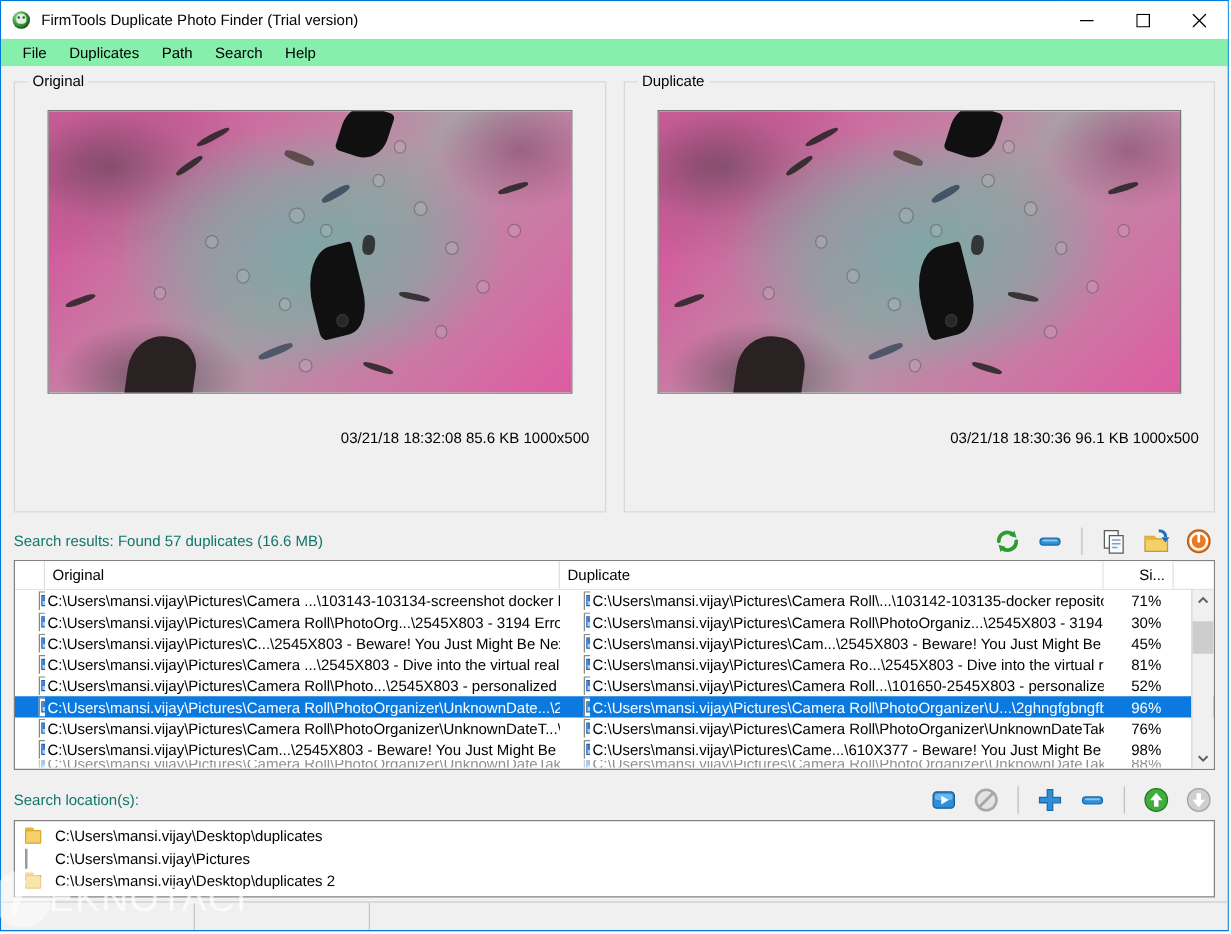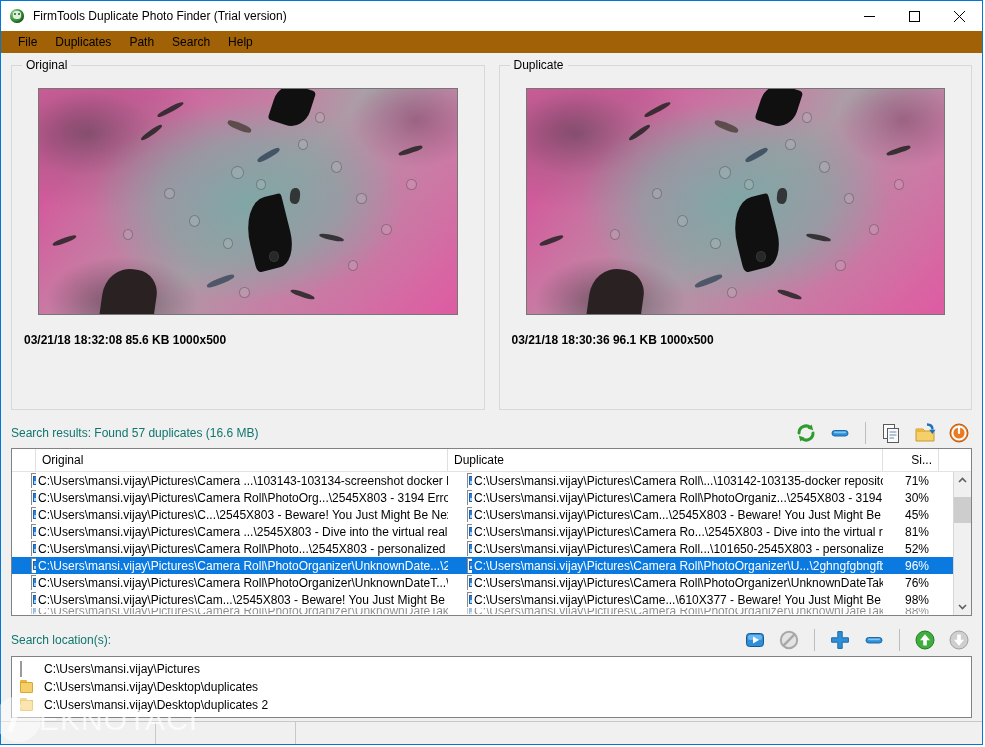--- a/index.html
+++ b/index.html
@@ -57,21 +57,21 @@
     position: absolute; right: 0; top: 0; height: 30px; display: flex;
   }
   .win-btn {
     width: 45px; height: 30px; display: flex;
     align-items: center; justify-content: center;
     background: #ffffff;
   }
   .win-btn svg { display: block; }
   
   .menubar {
-    height: 22px; background: #a16207;
+    height: 22px; background: #86efac;
     display: flex; align-items: center;
     flex: 0 0 auto; padding-left: 8px;
   }
   .menu-item {
     padding: 3px 9px; font-size: 12px; color: #000; line-height: 14px;
   }
   
   .content {
     flex: 1 1 auto; background: #f0f0f0;
     position: relative;
@@ -119,21 +119,21 @@
     background: rgba(255,255,255,0.10);
   }
   .micro .rod {
     position: absolute; border-radius: 40%;
     background: rgba(30,30,30,0.82);
   }
   .micro .blade {
     position: absolute; background: #101010;
   }
   .img-caption {
-    text-align: left; font-size: 12px; margin-top: 18px; color: #000; font-weight: bold;
+    text-align: right; font-size: 12px; margin-top: 28px; color: #000;
   }
   
   .results-bar {
     display: flex; align-items: center; margin-top: 12px; height: 22px;
   }
   .results-label { font-size: 12px; color: #0f766e; }
   .toolbar { margin-left: auto; display: flex; align-items: center; gap: 8px; }
   .tb-sep { width: 1px; height: 22px; background: #bdbdbd; margin: 0 4px; }
   .tb-btn { width: 26px; height: 26px; display: flex; align-items: center; justify-content: center; }
   .tb-btn svg { display: block; }
@@ -650,26 +650,26 @@
           <svg width="22" height="22" viewBox="0 0 22 22">
             <circle cx="11" cy="11" r="9" fill="#cfcfcf" stroke="#a0a0a0"></circle>
             <polygon points="11,16.8 6,10.8 9.2,10.8 9.2,5.6 12.8,5.6 12.8,10.8 16,10.8" fill="#ffffff"></polygon>
           </svg>
         </div>
       </div>
     </div>
 
     <div class="loclist">
       <div class="loc-row">
+        <span class="loc-ico"><span class="folder-ico"><span class="tab"></span><span class="body"></span></span></span>
+        <span>C:\Users\mansi.vijay\Desktop\duplicates</span>
+      </div>
+      <div class="loc-row">
         <span class="loc-ico"><span class="pic-ico"></span></span>
         <span>C:\Users\mansi.vijay\Pictures</span>
-      </div>
-      <div class="loc-row">
-        <span class="loc-ico"><span class="folder-ico"><span class="tab"></span><span class="body"></span></span></span>
-        <span>C:\Users\mansi.vijay\Desktop\duplicates</span>
       </div>
       <div class="loc-row">
         <span class="loc-ico"><span class="folder-ico"><span class="tab"></span><span class="body"></span></span></span>
         <span>C:\Users\mansi.vijay\Desktop\duplicates 2</span>
       </div>
     </div>
 
   </div>
 
   <div class="statusbar">

